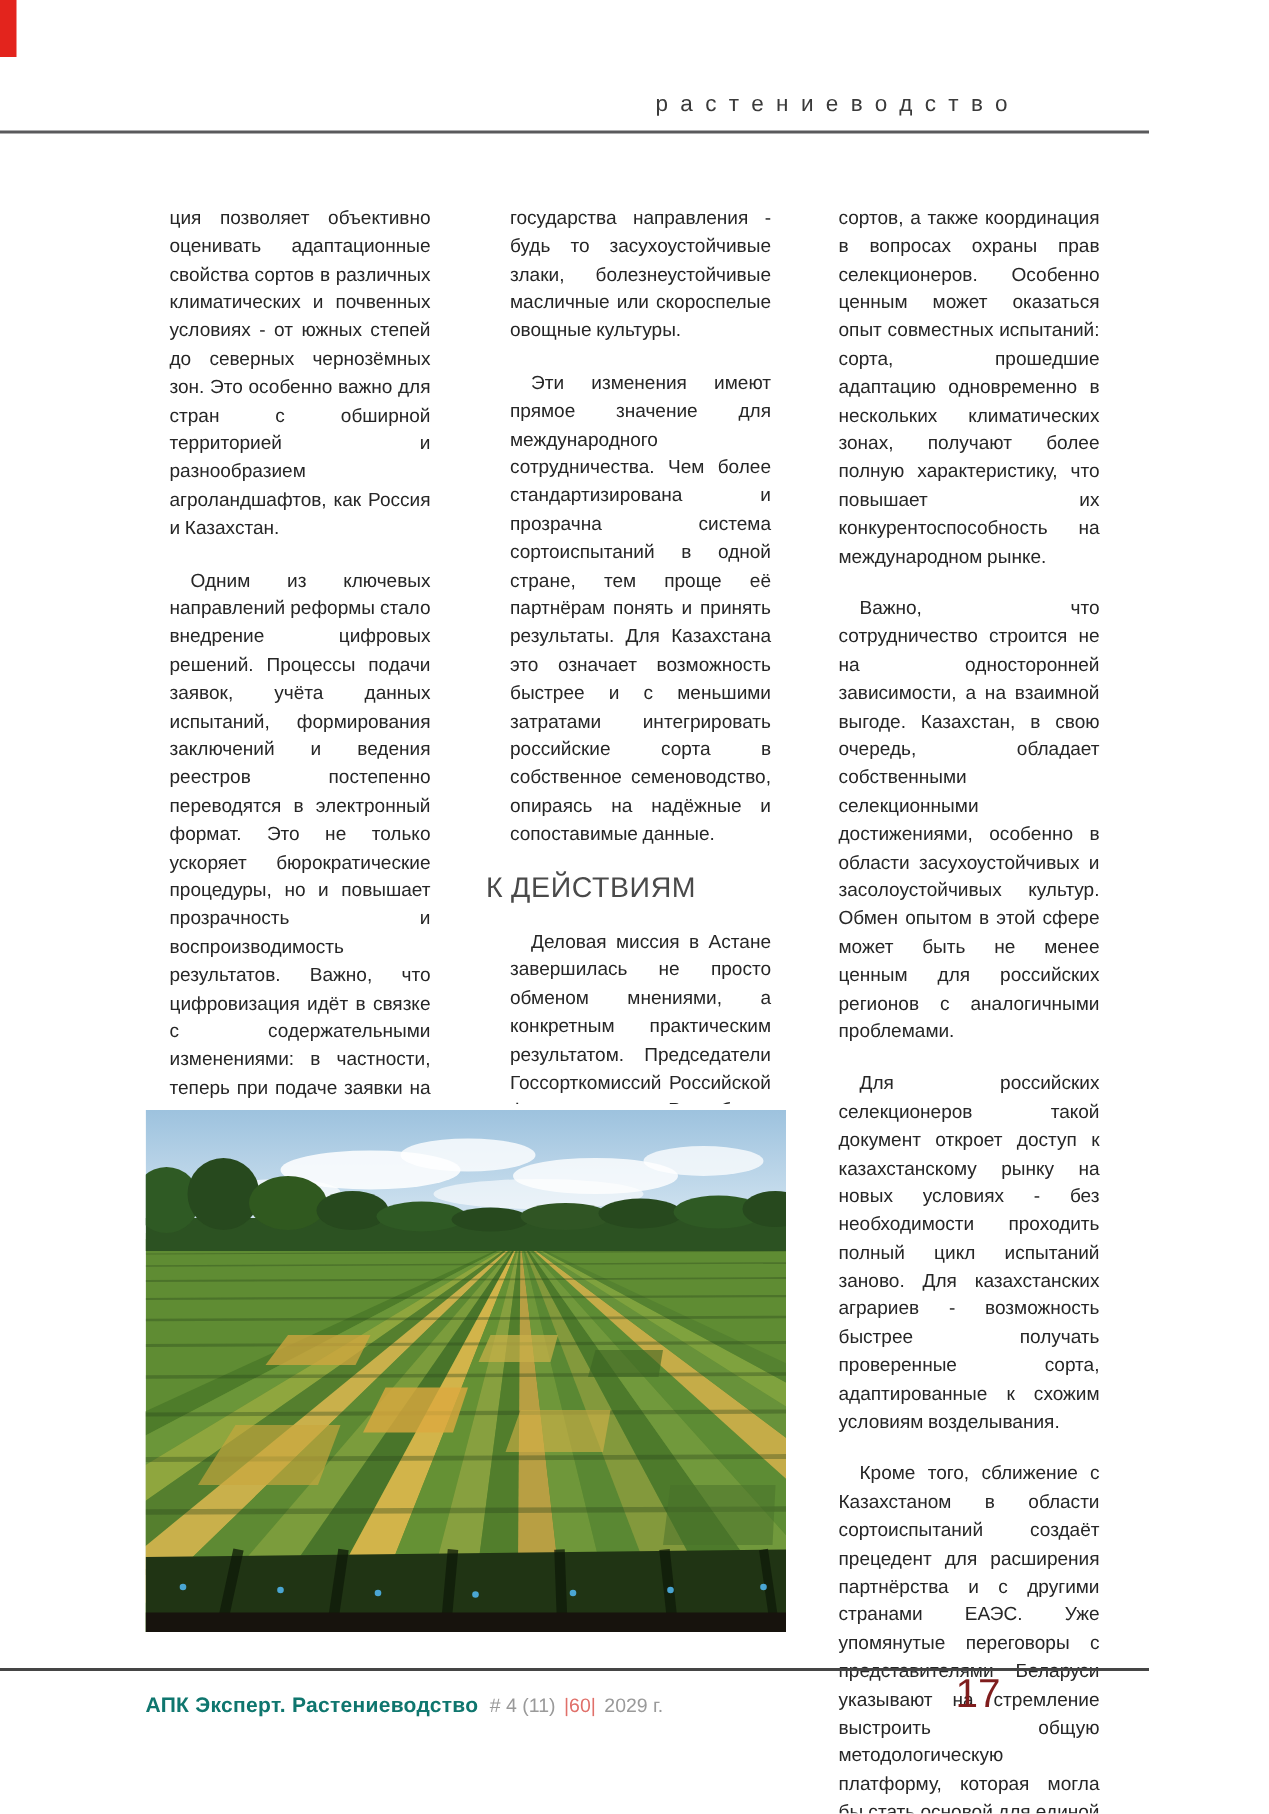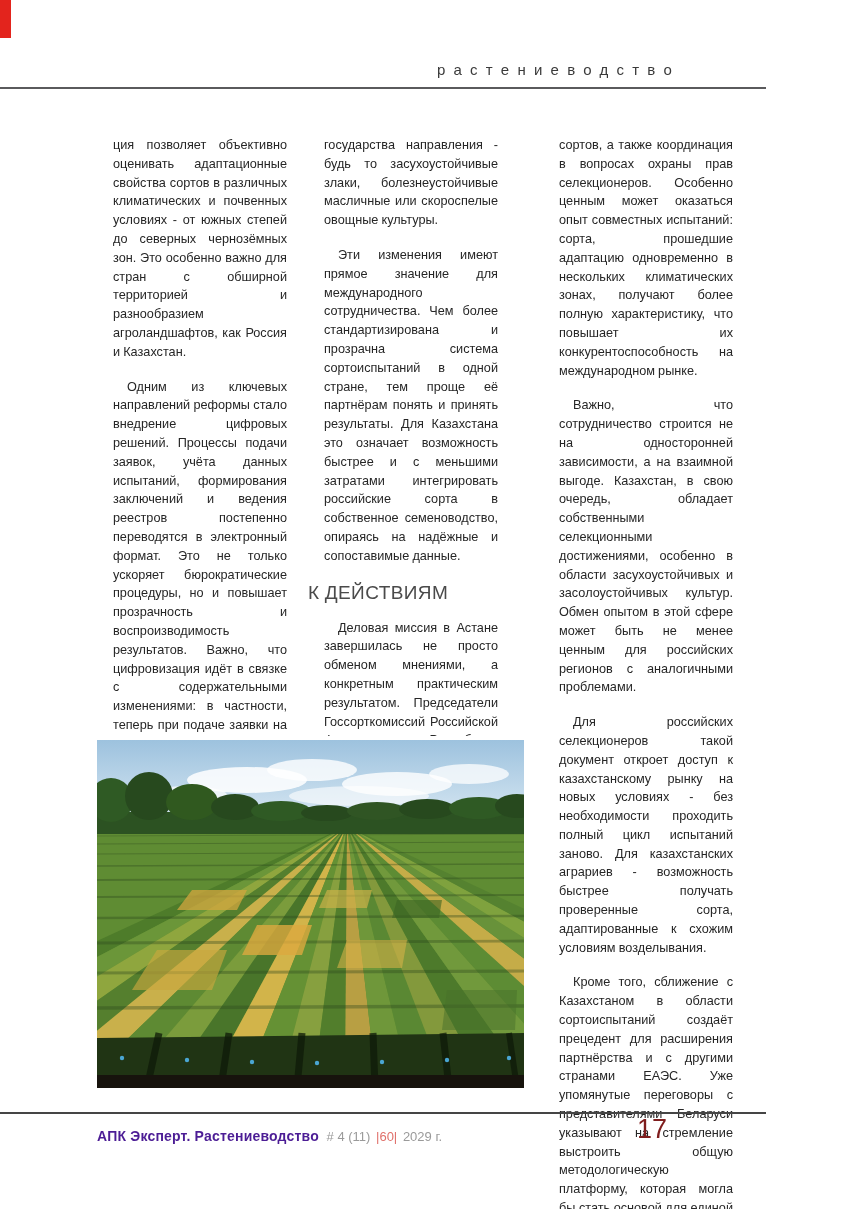--- a/index.html
+++ b/index.html
@@ -10,33 +10,33 @@
 
   .header-label{position:absolute;top:61px;right:86px;font-size:15px;letter-spacing:0.55em;
                 color:#3a3a3a;white-space:nowrap;}
   .header-rule{position:absolute;top:87px;left:0;width:846px;height:2px;background:#5a5a5c;}
 
   .col{position:absolute;top:120px;width:206px;font-size:12.7px;line-height:18.8px;
        text-align:justify;word-spacing:-0.4px;}
   .col p{margin:16px;text-indent:14px;}
   .col p.cont{text-indent:0;}
   .col1{left:97px;height:616px;overflow:hidden;}
-  .col2{left:308px;height:616px;overflow:hidden;}
+  .col2{left:324px;height:616px;overflow:hidden;}
   .col3{left:543px;}
 
   .section-heading{margin:7px 0 5px 0;font-size:19px;line-height:21px;font-weight:400;
                    color:#4a4a4a;letter-spacing:0.4px;text-align:left;}
   .section-heading span{display:block;}
 
   .photo{position:absolute;left:97px;top:740px;width:427px;height:348px;overflow:hidden;}
   .photo svg{display:block;}
 
   .footer-rule{position:absolute;top:1112px;left:0;width:846px;height:2px;background:#454545;}
   .footer{position:absolute;top:1128px;left:97px;font-size:13px;color:#9a9a9a;white-space:nowrap;}
-  .footer .mag{font-weight:bold;font-size:14px;color:#4c1d95;letter-spacing:0.2px;margin-right:4px;}
+  .footer .mag{font-weight:bold;font-size:14px;color:#0f766e;letter-spacing:0.2px;margin-right:4px;}
   .footer .red{color:#e0706a;margin:0 2px;}
   .page-number{position:absolute;top:1114px;right:99px;font-size:27px;color:#7f1d1d;}
 </style>
 </head>
 <body>
 
 <div class="page">
 
   <div class="corner-mark"></div>
 

